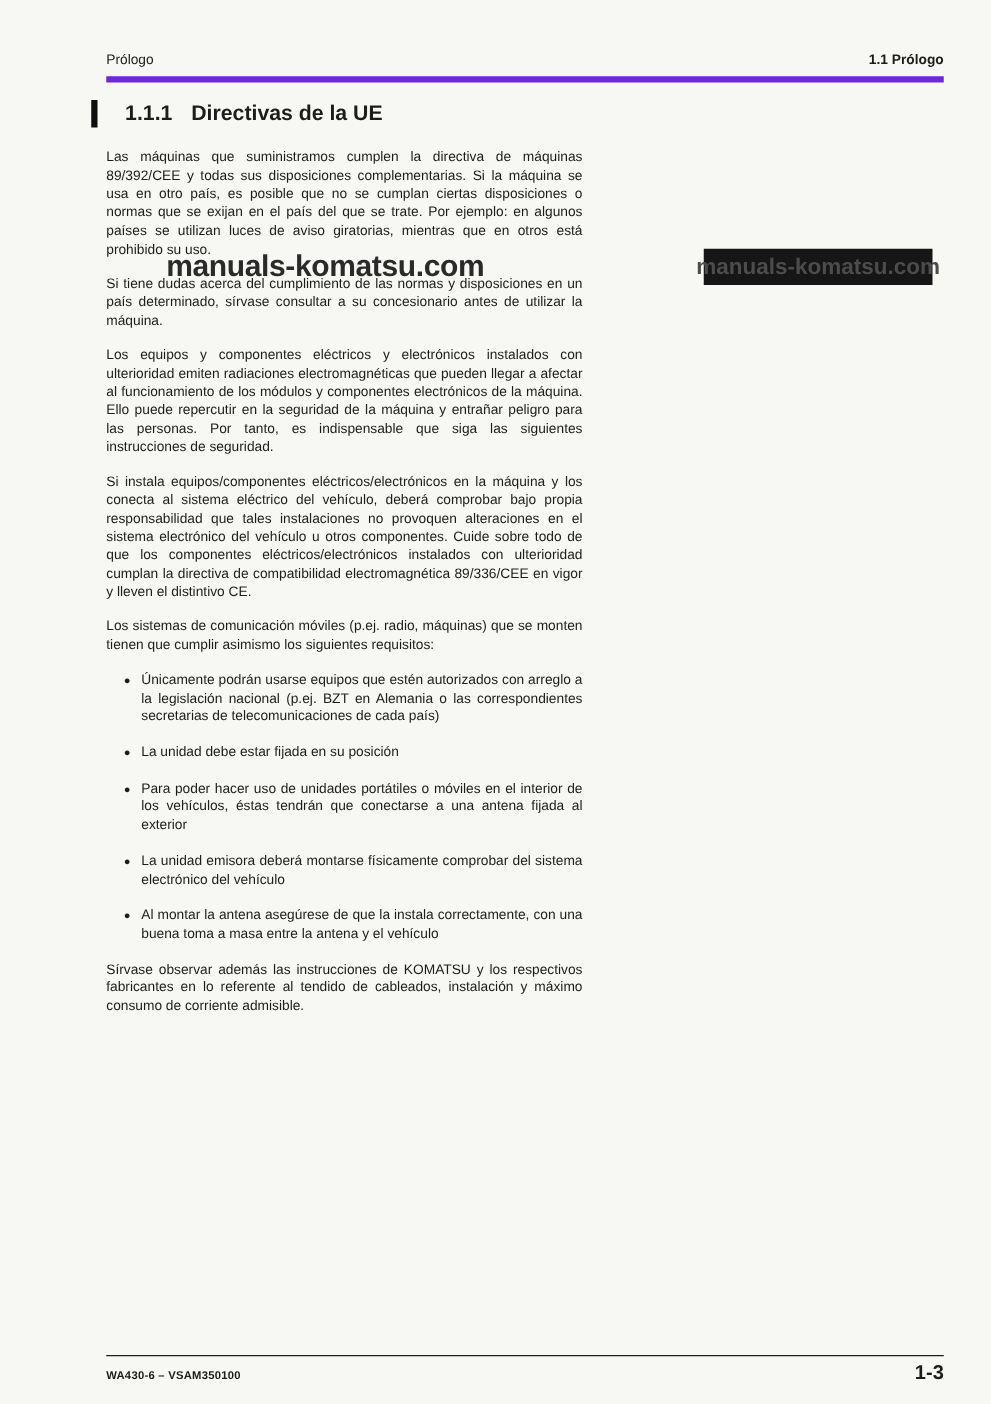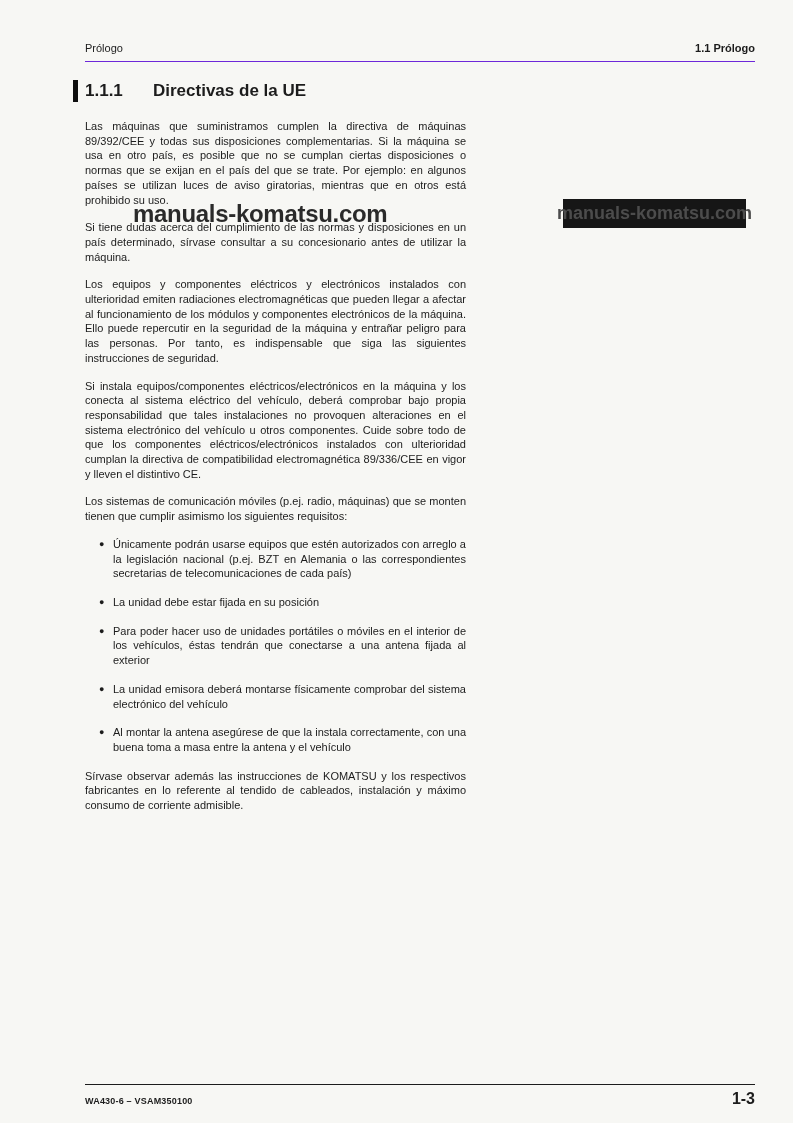--- a/index.html
+++ b/index.html
@@ -13,38 +13,38 @@
     width: 793px; height: 1123px;
     background: #f7f7f4;
     color: #1c1c1c;
     overflow: hidden;
   }
   .page-header {
     position: absolute;
     left: 85px; right: 38px; top: 42px;
     display: flex; justify-content: space-between; align-items: baseline;
     font-size: 11px;
-    border-bottom: 1px solid #6d28d9;
+    border-bottom: 5px solid #6d28d9;
     padding-bottom: 7px;
   }
   .hdr-right { font-weight: bold; }
 
   .content {
     position: absolute;
     left: 85px; top: 80px; width: 381px;
     font-size: 11px; line-height: 14.7px;
     text-align: justify;
   }
   .title {
     display: flex;
     font-size: 17px; font-weight: bold; line-height: 22px;
     margin: 0 0 17px -12px;
     border-left: 5px solid #0e0e0e;
     padding-left: 7px;
-    text-align: left;
+    text-align: center;
   }
   .title-num { width: 68px; flex: 0 0 auto; }
   .content p { margin: 12px 0 13px 0; }
   .subheading {
     font-size: 11px; font-weight: bold; line-height: 14.7px;
     margin: 0 0 13px 0; text-align: justify;
   }
   .bullet-list { margin: 0; }
   .bullet-item {
     position: relative;

